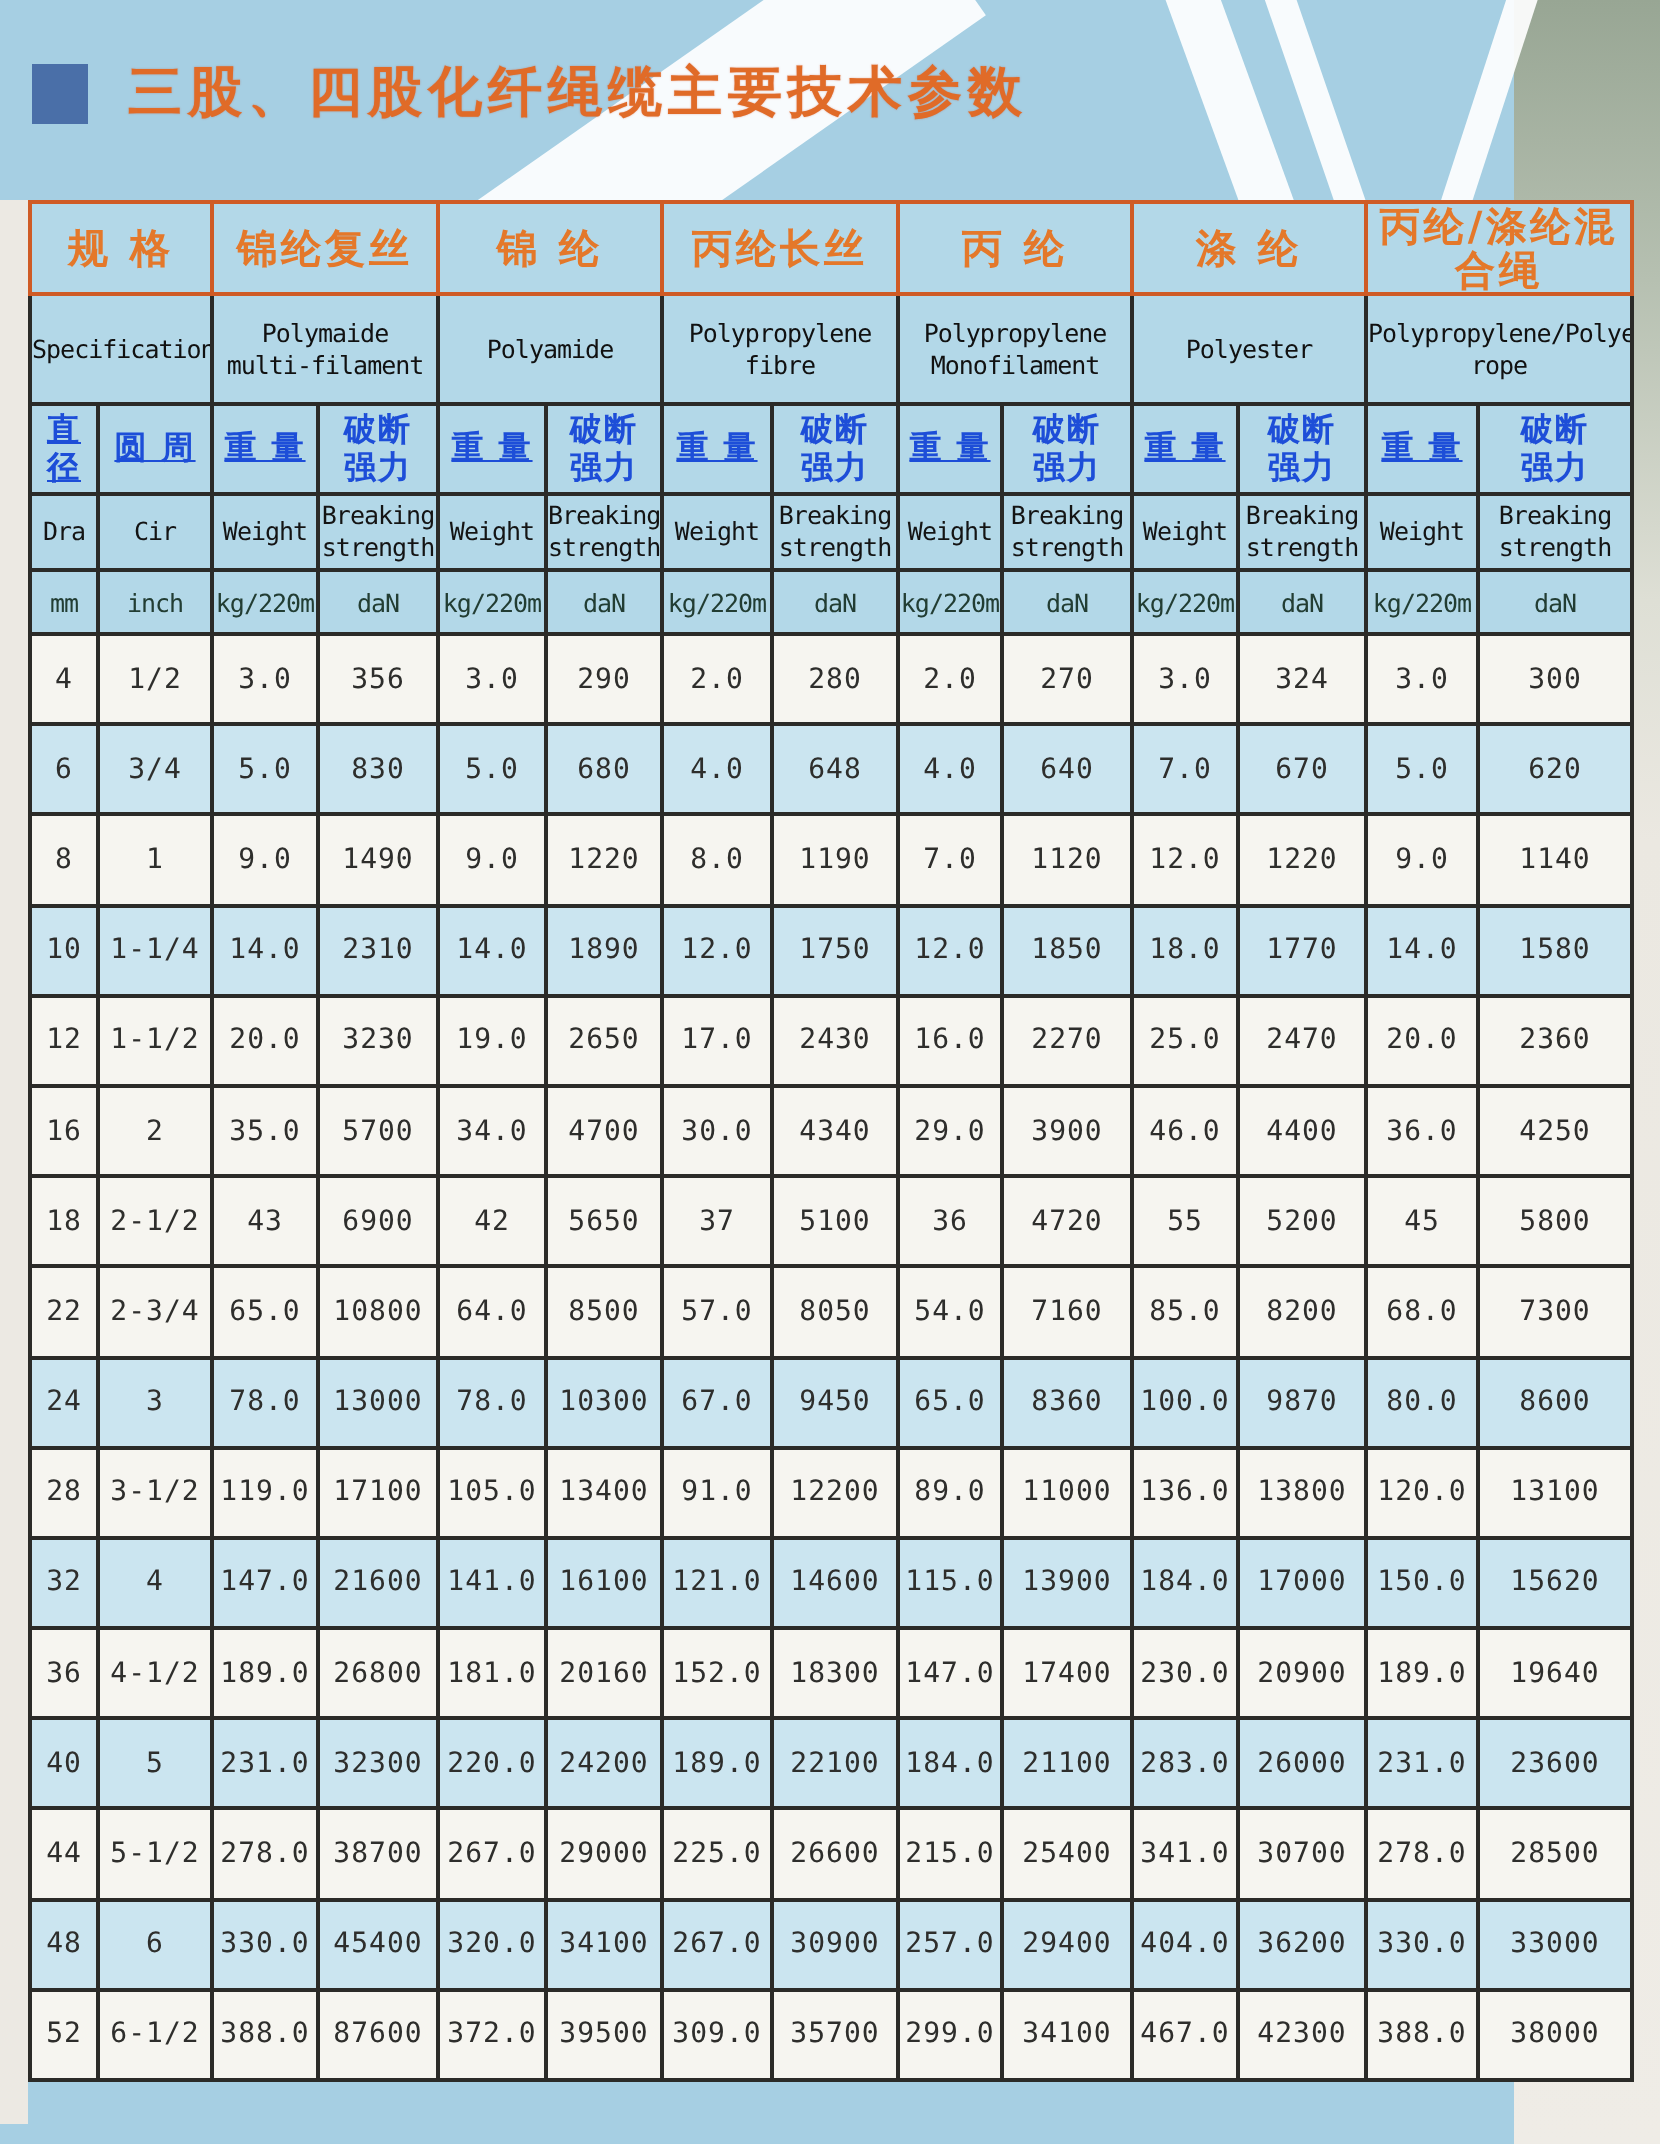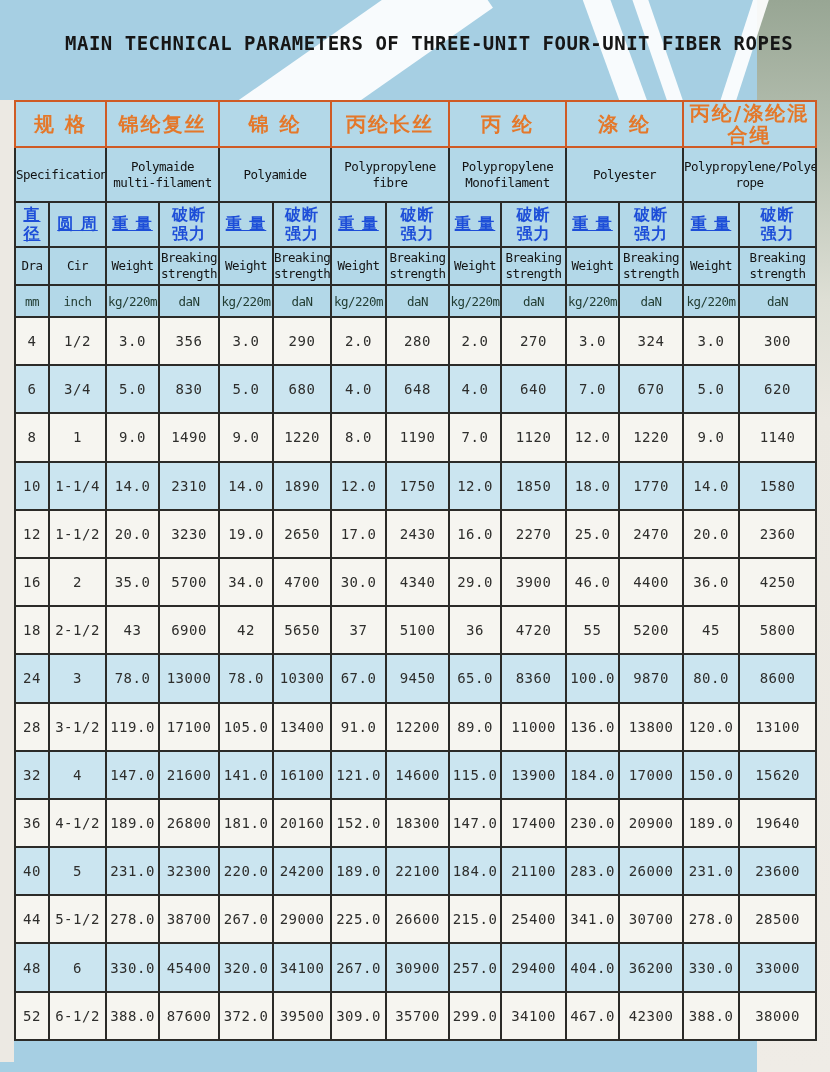--- a/index.html
+++ b/index.html
@@ -77,21 +77,24 @@
 <div class="bg">
   <div class="edge-right"></div>
   <div class="edge-left"></div>
   <div class="stripe stripe-main"></div>
   <div class="stripe stripe-small"></div>
   <div class="stripe v-left"></div>
   <div class="stripe v-right"></div>
 </div>
 
 <div class="hdr">
-  <h2>MAIN TECHNICAL PARAMETERS OF THREE-UNIT FOUR-UNIT FIBER ROPES</h2>
+  <div class="hdr-row">
+    <span class="bullet"></span>
+    <h1>三股、四股化纤绳缆主要技术参数</h1>
+  </div>
 </div>
 
 <table>
   <colgroup id="cols">
       <col style="width: 34px;">
       <col style="width: 57px;">
       <col style="width: 53px;">
       <col style="width: 60px;">
       <col style="width: 54px;">
       <col style="width: 58px;">
@@ -278,20 +281,36 @@
         <td>5650</td>
         <td>37</td>
         <td>5100</td>
         <td>36</td>
         <td>4720</td>
         <td>55</td>
         <td>5200</td>
         <td>45</td>
         <td>5800</td>
       </tr>
+      <tr>
+        <td>22</td>
+        <td>2-3/4</td>
+        <td>65.0</td>
+        <td>10800</td>
+        <td>64.0</td>
+        <td>8500</td>
+        <td>57.0</td>
+        <td>8050</td>
+        <td>54.0</td>
+        <td>7160</td>
+        <td>85.0</td>
+        <td>8200</td>
+        <td>68.0</td>
+        <td>7300</td>
+      </tr>
       <tr class="shaded">
         <td>24</td>
         <td>3</td>
         <td>78.0</td>
         <td>13000</td>
         <td>78.0</td>
         <td>10300</td>
         <td>67.0</td>
         <td>9450</td>
         <td>65.0</td>

